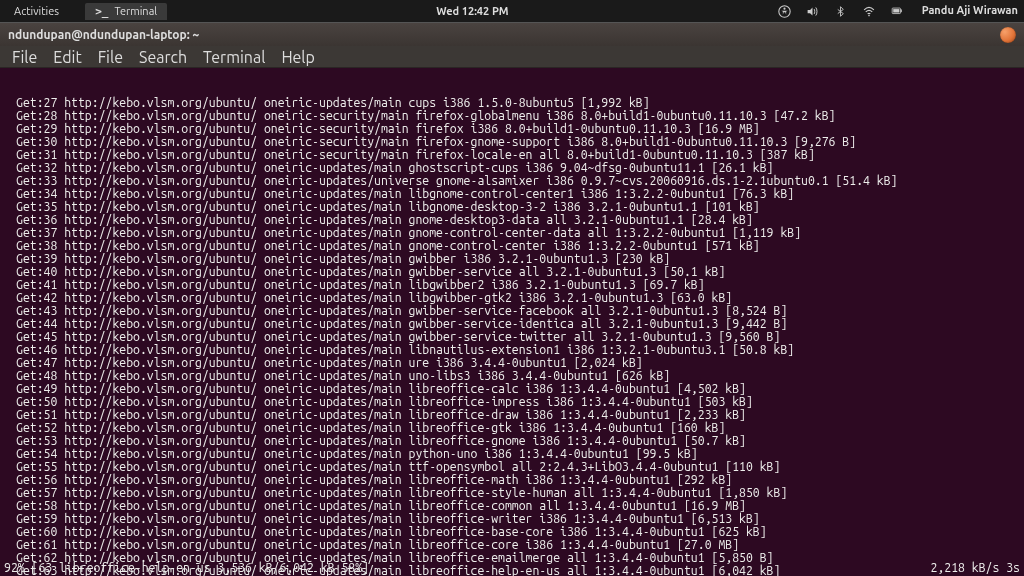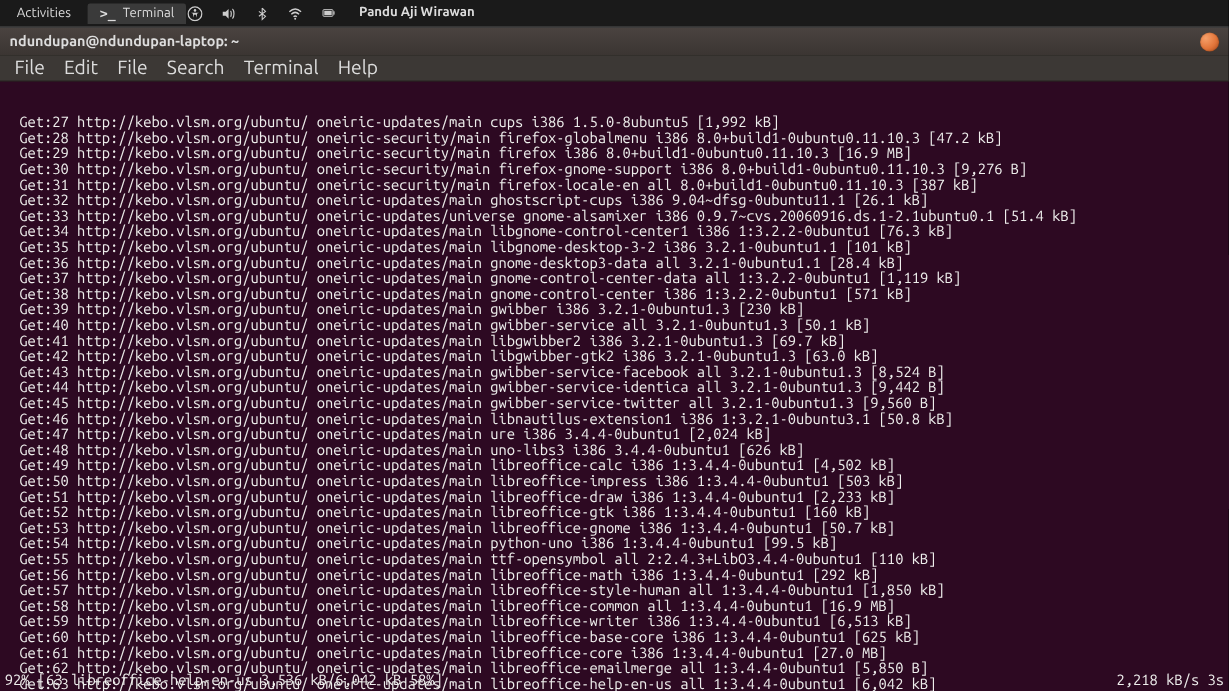--- a/index.html
+++ b/index.html
@@ -2,21 +2,21 @@
 <html><head>
 <meta charset="utf-8">
 <style>
   * { margin: 0; padding: 0; box-sizing: border-box; }
   html, body { width: 1024px; height: 576px; overflow: hidden; font-family: "Ubuntu", "DejaVu Sans", sans-serif; background:#000; color:#fff; }
   
   .panel {
     height: 22px; background:#1a1a1a; display:flex; align-items:center;
     font-size:11px; color:#ddd; padding:0 6px; user-select:none;
   }
-  .panel .left { display:flex; align-items:center; gap:2px; }
+  .panel .left { display:flex; align-items:center; gap:14px; }
   .panel .act { padding:2px 8px; }
   .panel .termbtn {
     background:#3a3a3a; padding:2px 10px; border-radius:2px 2px 0 0;
     display:flex; align-items:center; gap:6px; margin-left:4px;
   }
   .panel .termbtn .ticon { font-family:monospace; font-weight:bold; }
   .panel .center { flex:1; text-align:center; font-weight:bold; }
   .panel .right { display:flex; align-items:flex-start; gap:14px; }
   .panel .ico { width:14px; height:14px; display:inline-flex; align-items:center; justify-content:center; font-size:12px; color:#ccc;}
   .panel .user { font-weight:bold; padding-left:4px; }
@@ -63,20 +63,21 @@
 <body>
 
 <div class="panel">
   <div class="left">
     <div class="act">Activities</div>
     <div class="termbtn">
       <span class="ticon">&gt;_</span>
       <span>Terminal</span>
     </div>
   </div>
+  <div class="center">Wed 12:42 PM</div>
   <div class="right">
     <span class="ico">
       <svg viewBox="0 0 16 16" width="13" height="13" fill="#ccc">
           <circle cx="8" cy="8" r="7" fill="none" stroke="#ccc" stroke-width="1.3"></circle>
           <circle cx="8" cy="4.5" r="1.3"></circle>
           <path d="M4 7h8l-2 1v4l-1-3h-2l-1 3v-4z"></path>
         </svg>
     </span>
     <span class="ico">
       <svg viewBox="0 0 16 16" width="13" height="13" fill="#ccc">

